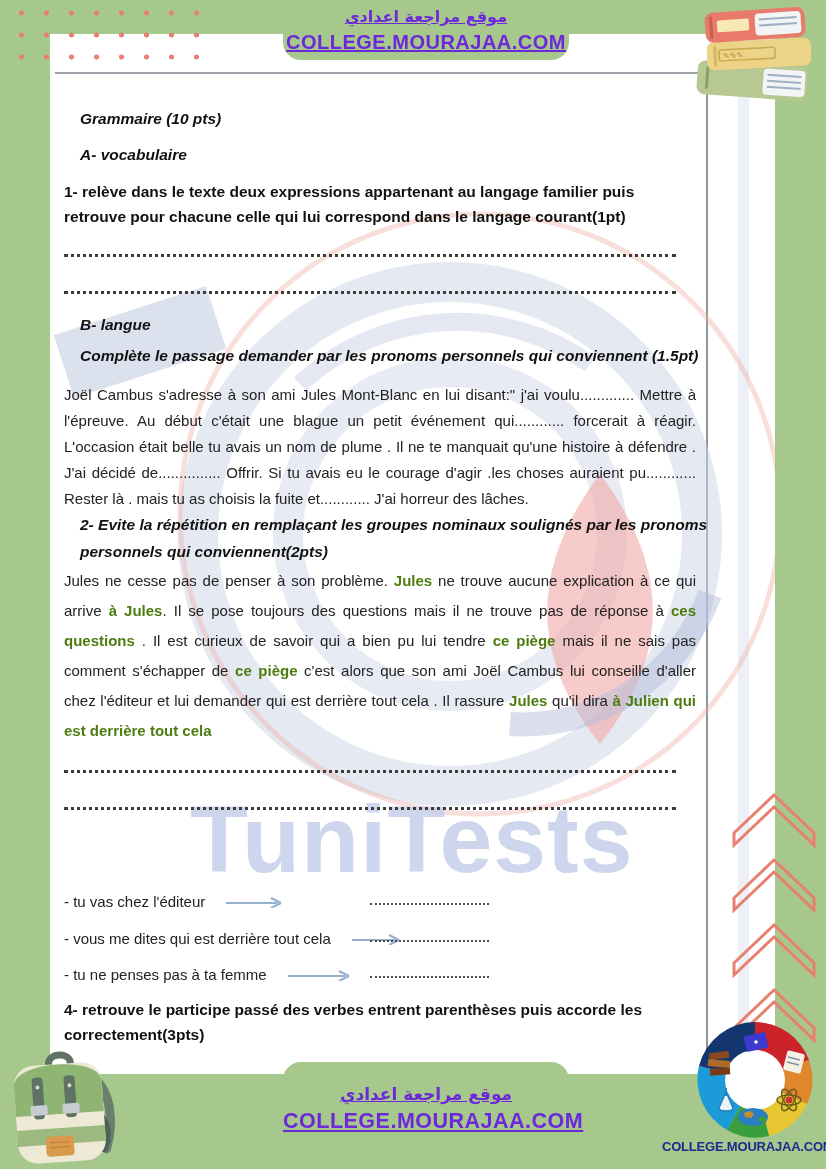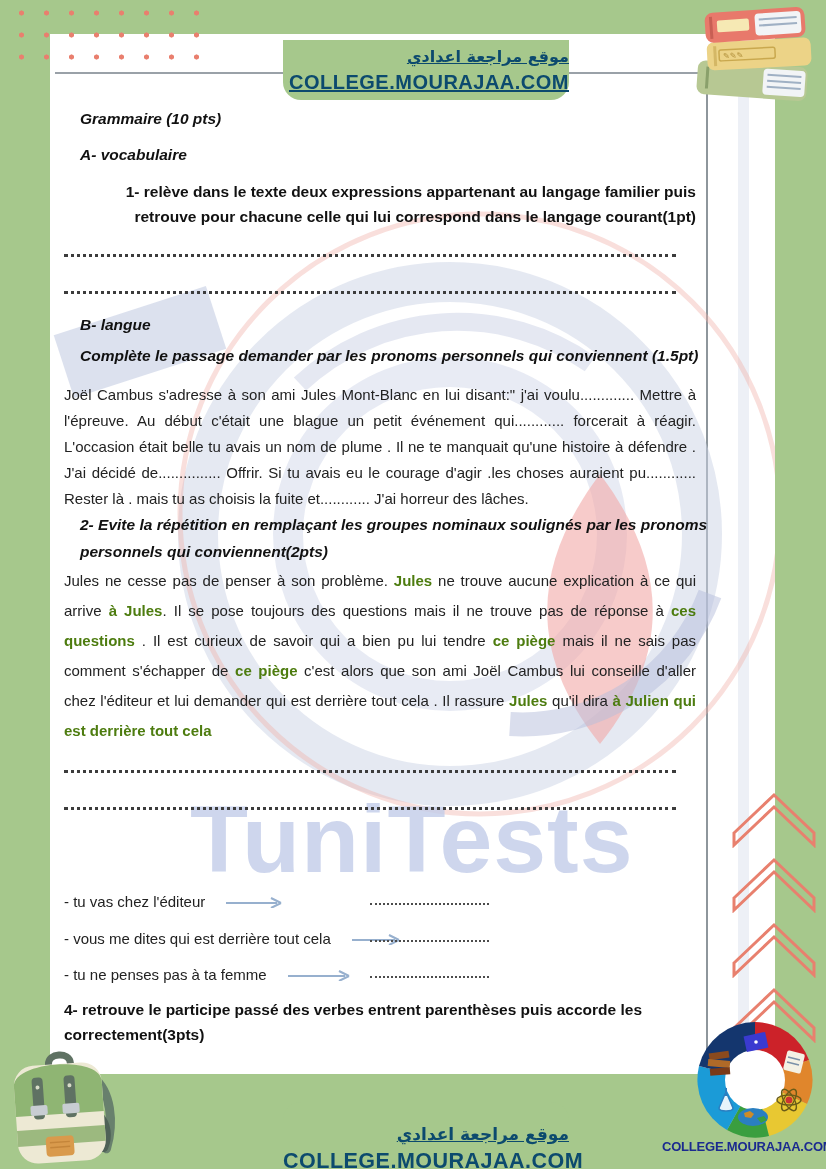--- a/index.html
+++ b/index.html
@@ -37,21 +37,21 @@
   .p1{line-height:26px;}
   .p2{line-height:30px;}
   .seg-u{font-weight:bold;color:#4d7c0f;}
   .dotline{border-top:3px dotted #3c3c3c;height:0;width:612px;}
   .q3-row{height:22px;font-size:15px;color:#222;}
   .q3-arrow{vertical-align:-1px;margin-left:16px;}
   .q3-dots{position:absolute;left:306px;top:10px;width:119px;border-top:2.6px dotted #4c4c4c;height:0;}
   
   .tab{
     position:absolute;left:283px;width:286px;background:#a6c88c;z-index:5;
-    text-align:right;color:#0c4a6e;margin-top:40px;
+    text-align:center;color:#6d28d9;
   }
   .tab-top{top:0;height:60px;border-radius:0 0 18px 18px;}
   .tab-bottom{top:1062px;height:107px;border-radius:18px 18px 0 0;padding-top:14px;box-sizing:border-box;}
   .site-ar{
     display:inline-block;font-family:"DejaVu Sans",sans-serif;font-size:16px;font-weight:bold;
     text-decoration:underline;line-height:1.5;margin-top:5px;
   }
   .tab-bottom .site-ar{font-size:17px;margin-top:6px;}
   .site-url{
     display:block;font-size:20px;font-weight:bold;text-decoration:underline;letter-spacing:.5px;line-height:1.3;
@@ -87,21 +87,21 @@
       <rect x="10" y="275" width="160" height="66" fill="#c5cde2" opacity="0.6" transform="rotate(-18 90 308)"></rect>
       <path d="M550,440 C610,520 630,610 550,710 C470,610 490,520 550,440 Z" fill="#f2a8a6" opacity="0.6"></path>
       <path d="M460,690 A200,200 0 0,0 660,560" fill="none" stroke="#b6bedb" stroke-width="24" opacity="0.5"></path>
       <path d="M250,350 A230,230 0 0,1 540,330" fill="none" stroke="#c5cde2" stroke-width="18" opacity="0.45"></path>
     </svg>
   </div>
   <div class="wm-text">TuniTests</div>
 
   <div class="blk h-bi" style="top:76px;">Grammaire (10  pts)</div>
   <div class="blk h-bi" style="top:112px;">A- vocabulaire</div>
-  <div class="blk h-b" style="top:146px;text-align:right;">1- relève dans le texte deux expressions appartenant au langage familier puis retrouve pour chacune celle qui lui correspond dans le langage courant(1pt)</div>
+  <div class="blk h-b" style="top:146px;">1- relève dans le texte deux expressions appartenant au langage familier puis retrouve pour chacune celle qui lui correspond dans le langage courant(1pt)</div>
 
   <div class="blk dotline" style="top:220px;"></div>
   <div class="blk dotline" style="top:257px;"></div>
 
   <div class="blk h-bi" style="top:282px;">B- langue</div>
   <div class="blk h-bi" style="top:313px;">Complète le passage demander par les pronoms personnels qui conviennent (1.5pt)</div>
 
   <div class="blk para p1" style="top:348px;">Joël Cambus s'adresse à son ami Jules Mont-Blanc en lui disant:" j'ai voulu............. Mettre à l'épreuve. Au début c'était une blague un petit événement qui............ forcerait à réagir. L'occasion était belle tu avais un nom de plume . Il ne te manquait qu'une histoire à défendre . J'ai décidé de............... Offrir. Si tu avais eu le courage d'agir .les choses auraient pu............ Rester là . mais tu as choisis la fuite et............ J'ai horreur des lâches.</div>
 
   <div class="blk h-bi" style="top:477px;line-height:1.75;">2- Evite la répétition en remplaçant les groupes nominaux soulignés par les pronoms personnels qui conviennent(2pts)</div>

